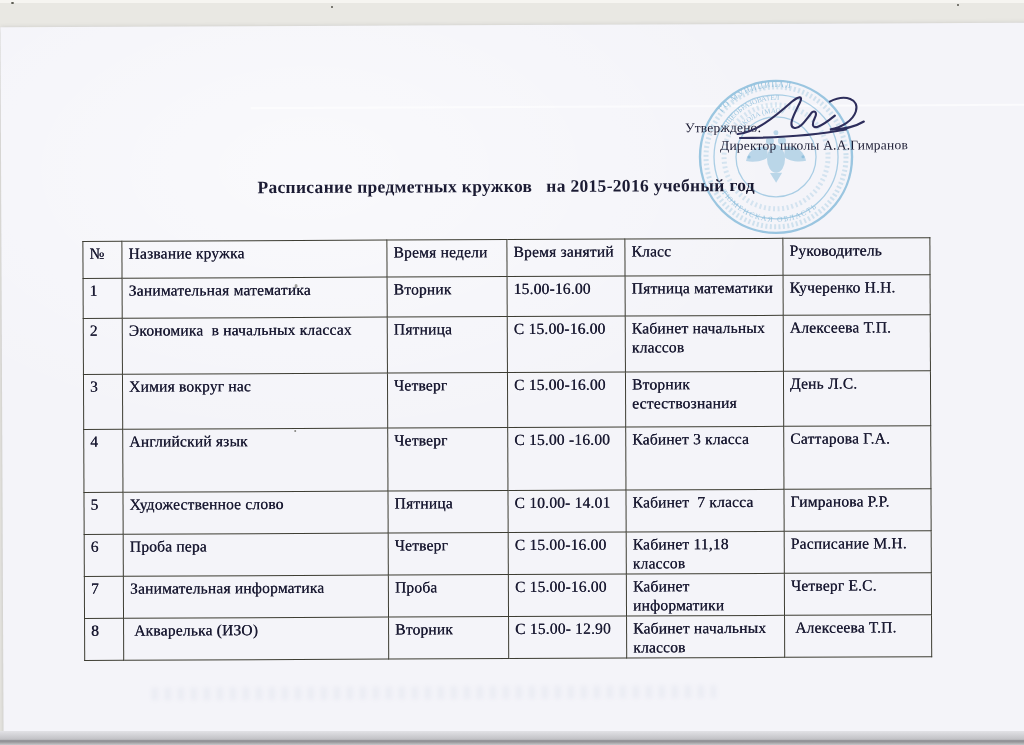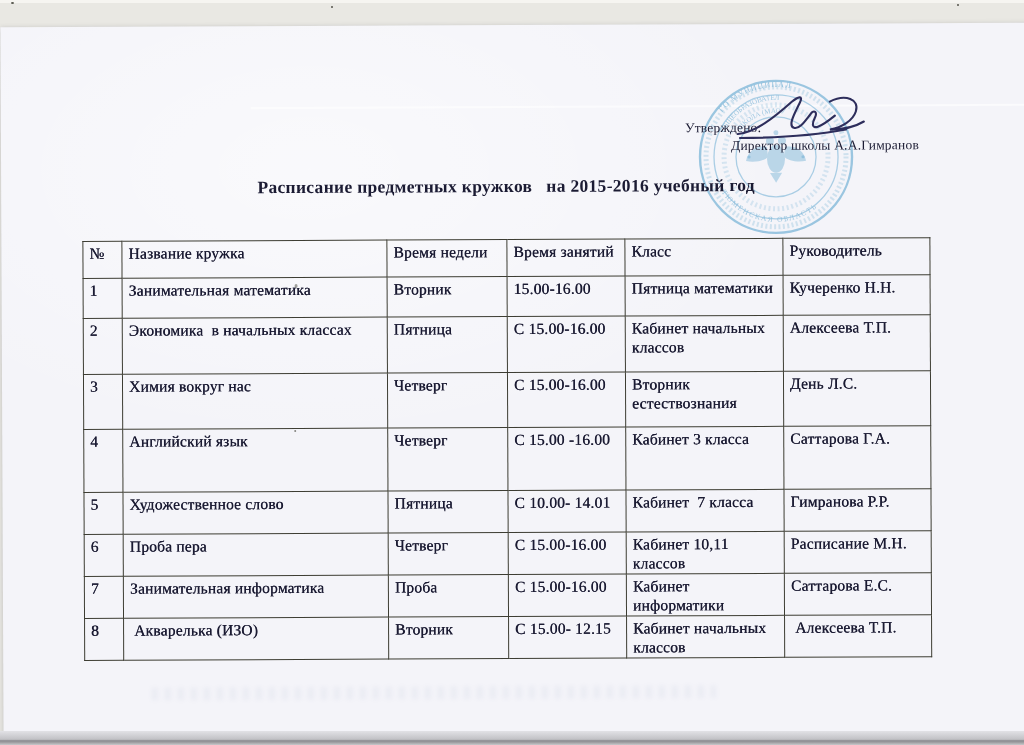--- a/index.html
+++ b/index.html
@@ -24,21 +24,21 @@
       radial-gradient(ellipse 700px 400px at 30% 20%, rgba(255,255,255,.5), rgba(255,255,255,0) 70%),
       var(--paper);
     transform:rotate(-0.25deg);
     transform-origin:50% 50%;
     box-shadow:0 1px 5px rgba(60,60,70,.25);
   }
   .fold-line{position:absolute;left:250px;top:81px;width:778px;height:2px;
     background:rgba(255,255,255,.6);filter:blur(.6px);}
   .approved{position:absolute;left:684px;top:95px;width:240px;font-size:13.5px;
     line-height:18px;letter-spacing:.2px;z-index:3;}
-  .approved .line2{margin-left:46px;white-space:nowrap;}
+  .approved .line2{margin-left:35px;white-space:nowrap;}
   .signature{position:absolute;left:733px;top:64px;width:140px;height:80px;z-index:4;}
   .stamp{position:absolute;left:685px;top:43px;width:180px;height:180px;z-index:1;opacity:.9;}
   .doc-title{position:absolute;left:0;top:151px;width:1010px;text-align:center;
     font-weight:bold;font-size:17.5px;letter-spacing:.3px;white-space:pre-wrap;z-index:2;}
   table.schedule{
     position:absolute;left:81px;top:214px;width:847px;z-index:2;
     border-collapse:collapse;table-layout:fixed;
   }
   table.schedule th,table.schedule td{
     border:1.5px solid var(--border);
@@ -193,36 +193,36 @@
             <td>Пятница</td>
             <td>С 10.00- 14.01</td>
             <td>Кабинет  7 класса</td>
             <td>Гимранова Р.Р.</td>
           </tr>
           <tr>
             <td>6</td>
             <td>Проба пера</td>
             <td>Четверг</td>
             <td>С 15.00-16.00</td>
-            <td>Кабинет 10,11 классов</td>
+            <td>Кабинет 11,18 классов</td>
             <td>Расписание М.Н.</td>
           </tr>
           <tr>
             <td>7</td>
             <td>Занимательная информатика</td>
             <td>Проба</td>
             <td>С 15.00-16.00</td>
             <td>Кабинет информатики</td>
-            <td>Саттарова Е.С.</td>
+            <td>Четверг Е.С.</td>
           </tr>
           <tr>
             <td>8</td>
             <td> Акварелька (ИЗО)</td>
             <td>Вторник</td>
-            <td>С 15.00- 12.15</td>
+            <td>С 15.00- 12.90</td>
             <td>Кабинет начальных классов</td>
             <td> Алексеева Т.П.</td>
           </tr>
         </tbody>
     </table>
 
     <div class="ghost-band"></div>
     <div class="noise-speck" style="left:293px;top:258px;width:3px;height:4px;opacity:.55;"></div>
     <div class="noise-speck" style="left:292px;top:404px;width:2px;height:2px;opacity:.7;"></div>
   </div>

